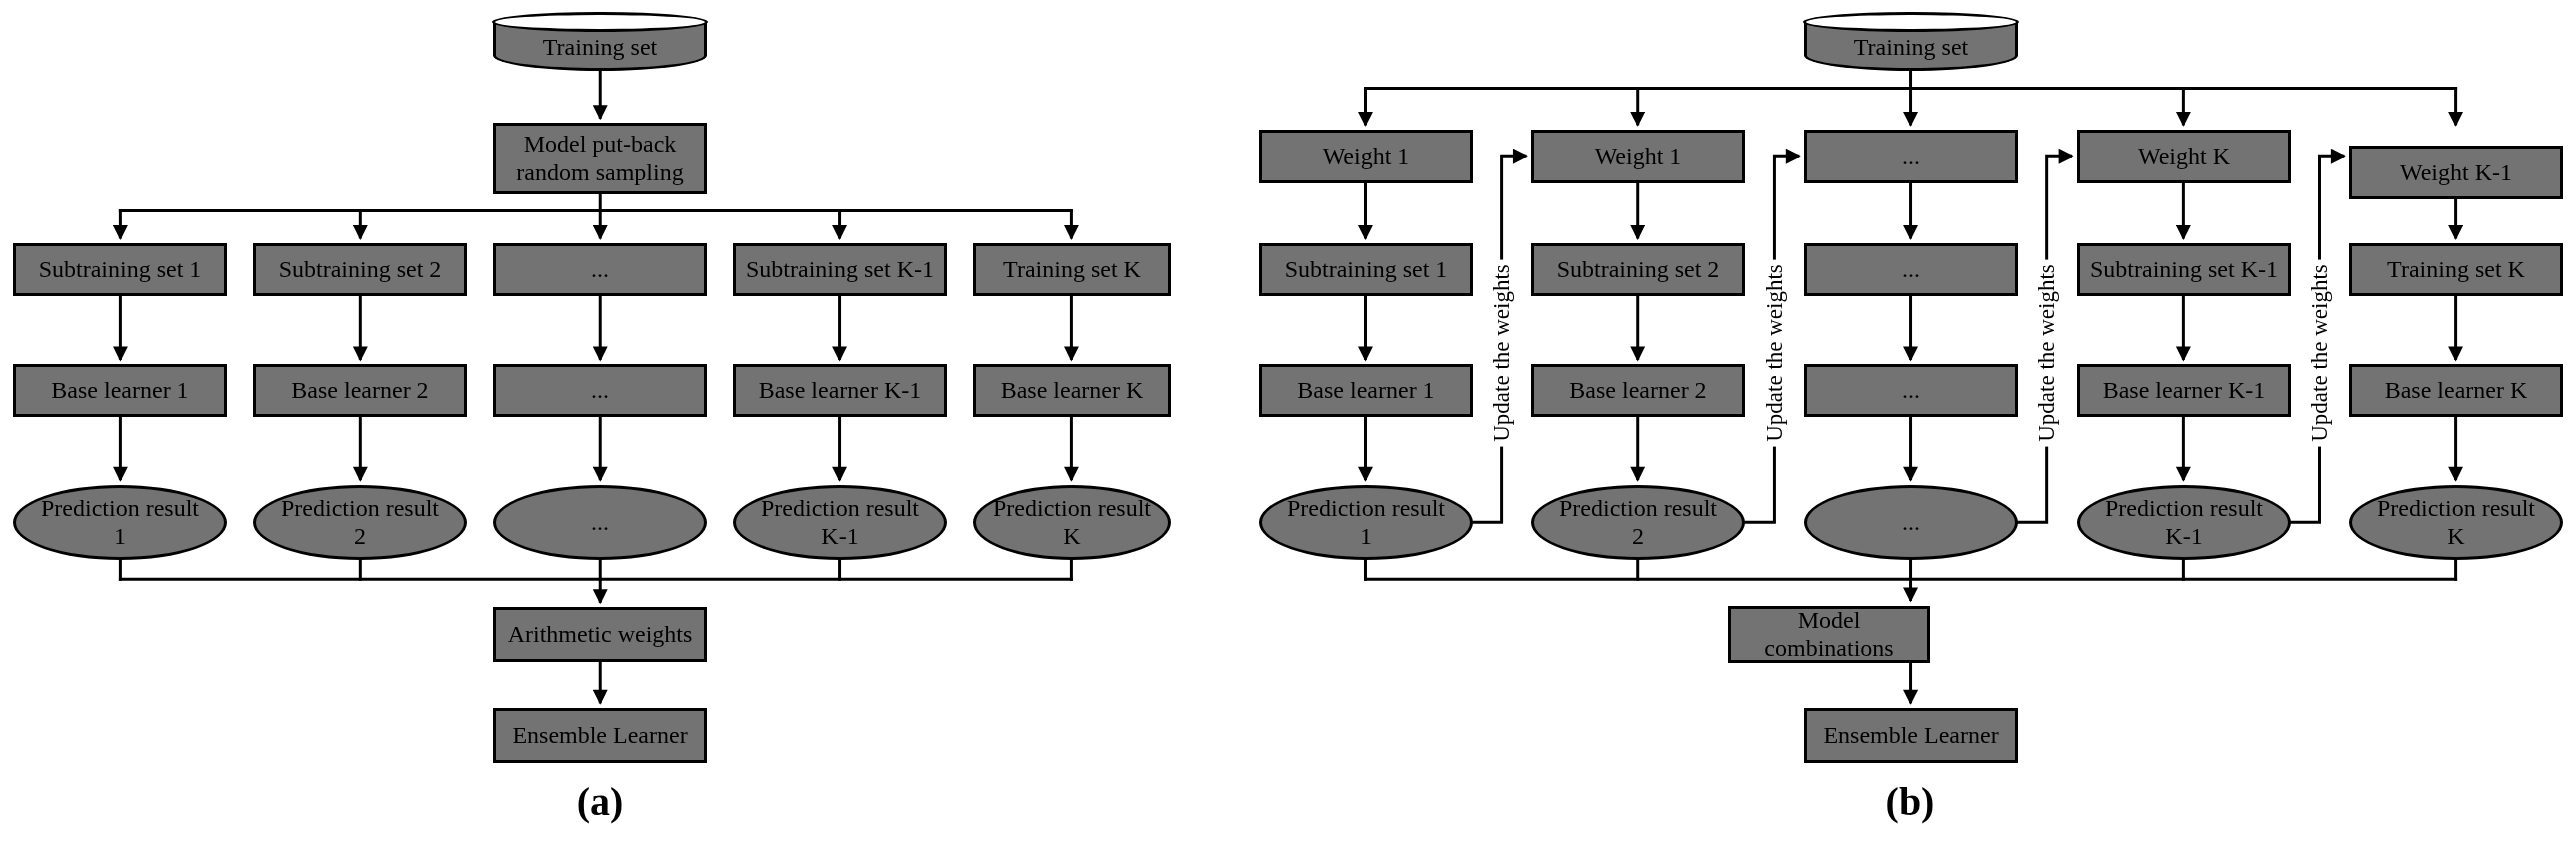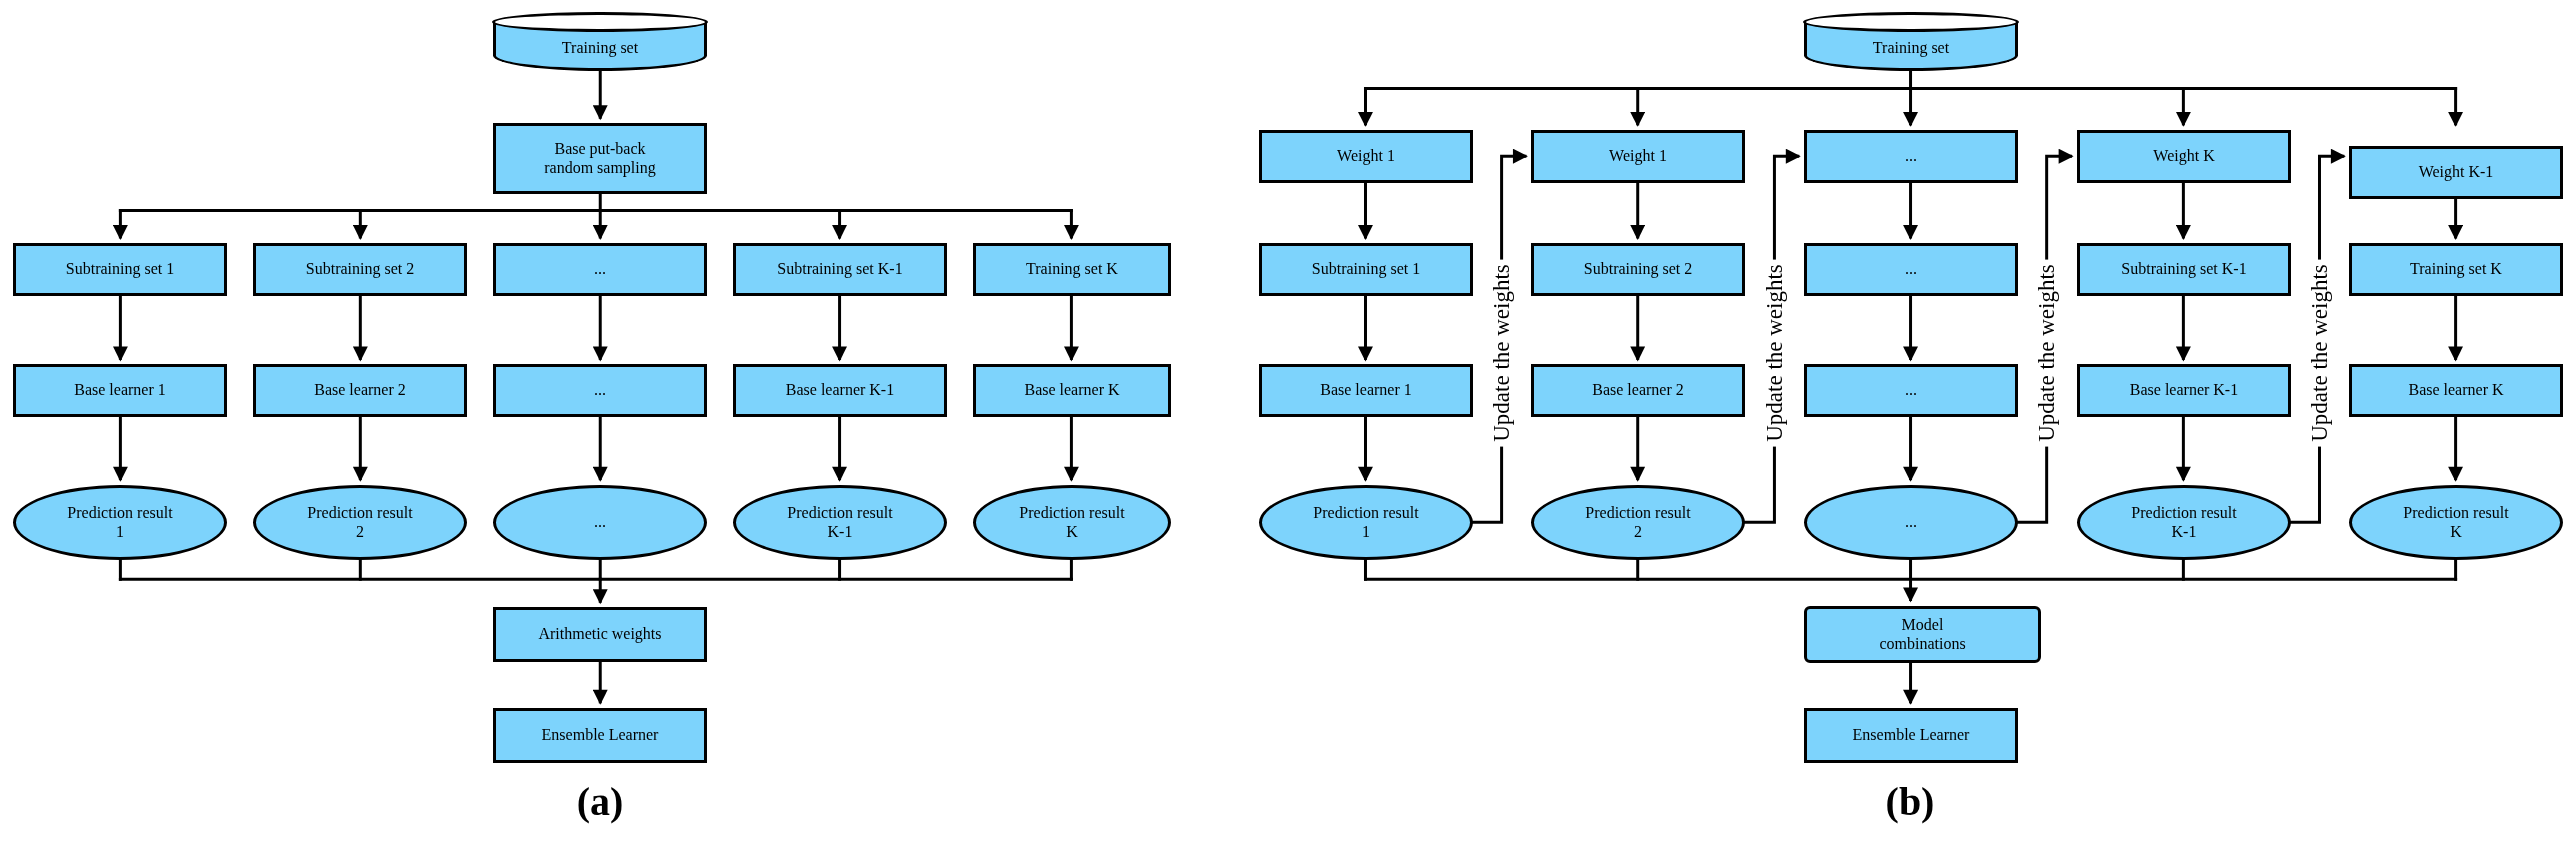--- a/index.html
+++ b/index.html
@@ -4,21 +4,21 @@
 <style>
   html,body { margin:0; padding:0; background:#ffffff; }
   .canvas {
     position:relative; width:2576px; height:852px; background:#ffffff;
     font-family:"Liberation Serif","DejaVu Serif",serif; color:#000;
   }
   svg.wires { position:absolute; left:0; top:0; z-index:0; }
   .node {
     position:absolute; display:flex; flex-direction:column;
     align-items:center; justify-content:center; text-align:center;
-    box-sizing:border-box; background:#7dd3fc; font-size:16px; line-height:1.16; z-index:1;
+    box-sizing:border-box; background:#737373; font-size:24px; line-height:1.16; z-index:1;
   }
   .rect { border:3.6px solid #000; }
   .ellipse { border:3.6px solid #000; border-radius:50%; }
   .cyl { border:3.6px solid #000; border-top:none; border-radius:0 0 50% 50% / 0 0 15.6px 15.6px; padding-top:7.2px; }
   .cyl::before {
     content:""; position:absolute; left:-3.6px; right:-3.6px; top:-9.6px; height:20.3px;
     border:3.6px solid #000; border-radius:50%; background:#ffffff; box-sizing:border-box;
   }
   .cyl span { position:relative; }
   .l2 span { display:block; }
@@ -101,21 +101,21 @@
       <path d="M3371 873 H3420 V261 H3460" marker-end="url(#ah)"></path>
       <path d="M3827 873 H3876 V261 H3915" marker-end="url(#ah)"></path>
     </g>
   </svg>
 
   <div class="node cyl" style="left:493px; top:21.5px; width:214px; height:49px;">
     <span>Training set</span>
   </div>
 
   <div class="node rect l2" style="left:493px; top:123px; width:214px; height:71px;">
-    <span>Base put-back</span>
+    <span>Model put-back</span>
     <span>random sampling</span>
   </div>
 
   <div class="node rect" style="left:13px; top:243px; width:214px; height:53px;">
     <span>Subtraining set 1</span>
   </div>
   <div class="node rect" style="left:253px; top:243px; width:214px; height:53px;">
     <span>Subtraining set 2</span>
   </div>
   <div class="node rect" style="left:493px; top:243px; width:214px; height:53px;">
@@ -244,21 +244,21 @@
   <div class="node ellipse l2" style="left:2349px; top:485px; width:214px; height:75px;">
     <span>Prediction result</span>
     <span>K</span>
   </div>
 
   <div class="vtext" style="left:1502px; top:353px;">Update the weights</div>
   <div class="vtext" style="left:1775px; top:353px;">Update the weights</div>
   <div class="vtext" style="left:2047px; top:353px;">Update the weights</div>
   <div class="vtext" style="left:2320px; top:353px;">Update the weights</div>
 
-  <div class="node rect l2" style="left:1804px; top:606px; width:237px; height:57px;border-radius:6px;">
+  <div class="node rect l2" style="left:1728px; top:606px; width:202px; height:57px;">
     <span>Model</span>
     <span>combinations</span>
   </div>
   <div class="node rect" style="left:1804px; top:708px; width:214px; height:55px;">
     <span>Ensemble Learner</span>
   </div>
   <div class="caption" style="left:1910px; top:778px;">(b)</div>
 
 </div>
 

